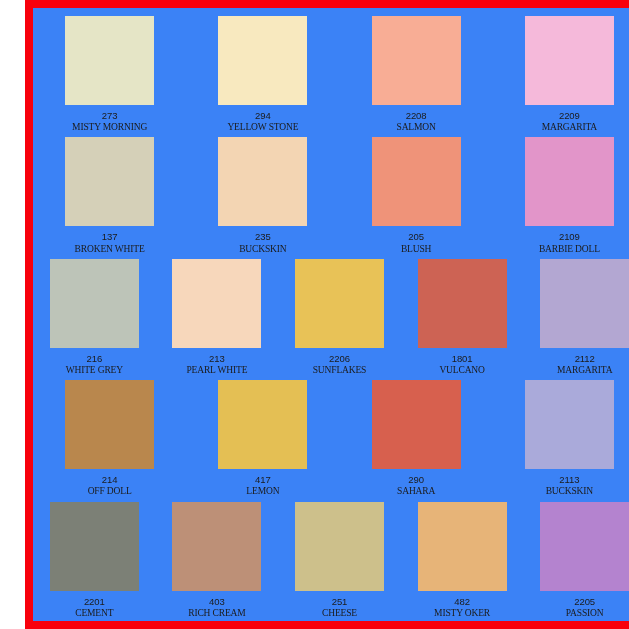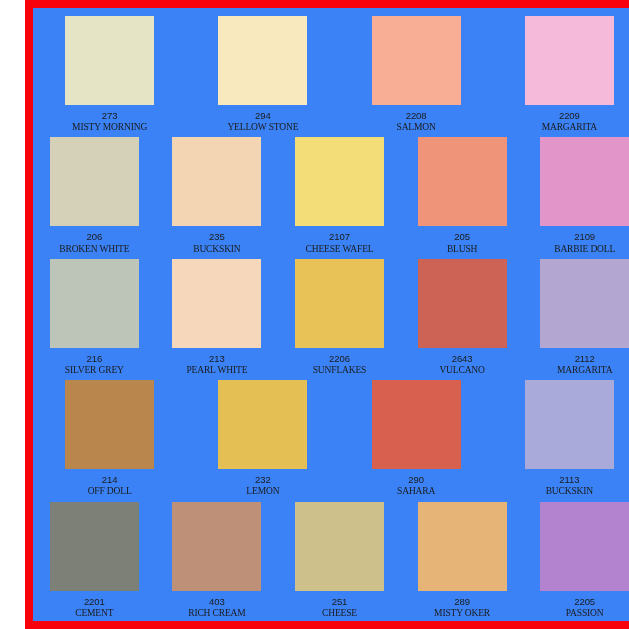--- a/index.html
+++ b/index.html
@@ -104,80 +104,73 @@
         <div class="swatch-code">2209</div>
         <div class="swatch-name">MARGARITA</div>
       </div>
     </div>
   </div>
 
   <div class="swatch-row">
     <div class="swatch-cell">
       <div class="swatch-chip" style="background: rgb(213, 208, 184);"></div>
       <div class="swatch-labels">
-        <div class="swatch-code">206</div>
+        <div class="swatch-code">137</div>
         <div class="swatch-name">BROKEN WHITE</div>
       </div>
     </div>
     <div class="swatch-cell">
       <div class="swatch-chip" style="background: rgb(243, 213, 179);"></div>
       <div class="swatch-labels">
         <div class="swatch-code">235</div>
         <div class="swatch-name">BUCKSKIN</div>
       </div>
     </div>
     <div class="swatch-cell">
-      <div class="swatch-chip" style="background: rgb(242, 221, 121);"></div>
-      <div class="swatch-labels">
-        <div class="swatch-code">2107</div>
-        <div class="swatch-name">CHEESE WAFEL</div>
-      </div>
-    </div>
-    <div class="swatch-cell">
       <div class="swatch-chip" style="background: rgb(239, 147, 121);"></div>
       <div class="swatch-labels">
         <div class="swatch-code">205</div>
         <div class="swatch-name">BLUSH</div>
       </div>
     </div>
     <div class="swatch-cell">
       <div class="swatch-chip" style="background: rgb(226, 149, 201);"></div>
       <div class="swatch-labels">
         <div class="swatch-code">2109</div>
         <div class="swatch-name">BARBIE DOLL</div>
       </div>
     </div>
   </div>
 
   <div class="swatch-row">
     <div class="swatch-cell">
       <div class="swatch-chip" style="background: rgb(189, 196, 184);"></div>
       <div class="swatch-labels">
         <div class="swatch-code">216</div>
-        <div class="swatch-name">SILVER GREY</div>
+        <div class="swatch-name">WHITE GREY</div>
       </div>
     </div>
     <div class="swatch-cell">
       <div class="swatch-chip" style="background: rgb(247, 215, 187);"></div>
       <div class="swatch-labels">
         <div class="swatch-code">213</div>
         <div class="swatch-name">PEARL WHITE</div>
       </div>
     </div>
     <div class="swatch-cell">
       <div class="swatch-chip" style="background: rgb(232, 194, 87);"></div>
       <div class="swatch-labels">
         <div class="swatch-code">2206</div>
         <div class="swatch-name">SUNFLAKES</div>
       </div>
     </div>
     <div class="swatch-cell">
       <div class="swatch-chip" style="background: rgb(205, 99, 84);"></div>
       <div class="swatch-labels">
-        <div class="swatch-code">2643</div>
+        <div class="swatch-code">1801</div>
         <div class="swatch-name">VULCANO</div>
       </div>
     </div>
     <div class="swatch-cell">
       <div class="swatch-chip" style="background: rgb(179, 167, 210);"></div>
       <div class="swatch-labels">
         <div class="swatch-code">2112</div>
         <div class="swatch-name">MARGARITA</div>
       </div>
     </div>
@@ -187,21 +180,21 @@
     <div class="swatch-cell">
       <div class="swatch-chip" style="background: rgb(185, 135, 77);"></div>
       <div class="swatch-labels">
         <div class="swatch-code">214</div>
         <div class="swatch-name">OFF DOLL</div>
       </div>
     </div>
     <div class="swatch-cell">
       <div class="swatch-chip" style="background: rgb(228, 191, 84);"></div>
       <div class="swatch-labels">
-        <div class="swatch-code">232</div>
+        <div class="swatch-code">417</div>
         <div class="swatch-name">LEMON</div>
       </div>
     </div>
     <div class="swatch-cell">
       <div class="swatch-chip" style="background: rgb(215, 96, 78);"></div>
       <div class="swatch-labels">
         <div class="swatch-code">290</div>
         <div class="swatch-name">SAHARA</div>
       </div>
     </div>
@@ -232,21 +225,21 @@
     <div class="swatch-cell">
       <div class="swatch-chip" style="background: rgb(205, 192, 139);"></div>
       <div class="swatch-labels">
         <div class="swatch-code">251</div>
         <div class="swatch-name">CHEESE</div>
       </div>
     </div>
     <div class="swatch-cell">
       <div class="swatch-chip" style="background: rgb(231, 180, 120);"></div>
       <div class="swatch-labels">
-        <div class="swatch-code">289</div>
+        <div class="swatch-code">482</div>
         <div class="swatch-name">MISTY OKER</div>
       </div>
     </div>
     <div class="swatch-cell">
       <div class="swatch-chip" style="background: rgb(180, 131, 207);"></div>
       <div class="swatch-labels">
         <div class="swatch-code">2205</div>
         <div class="swatch-name">PASSION</div>
       </div>
     </div>

